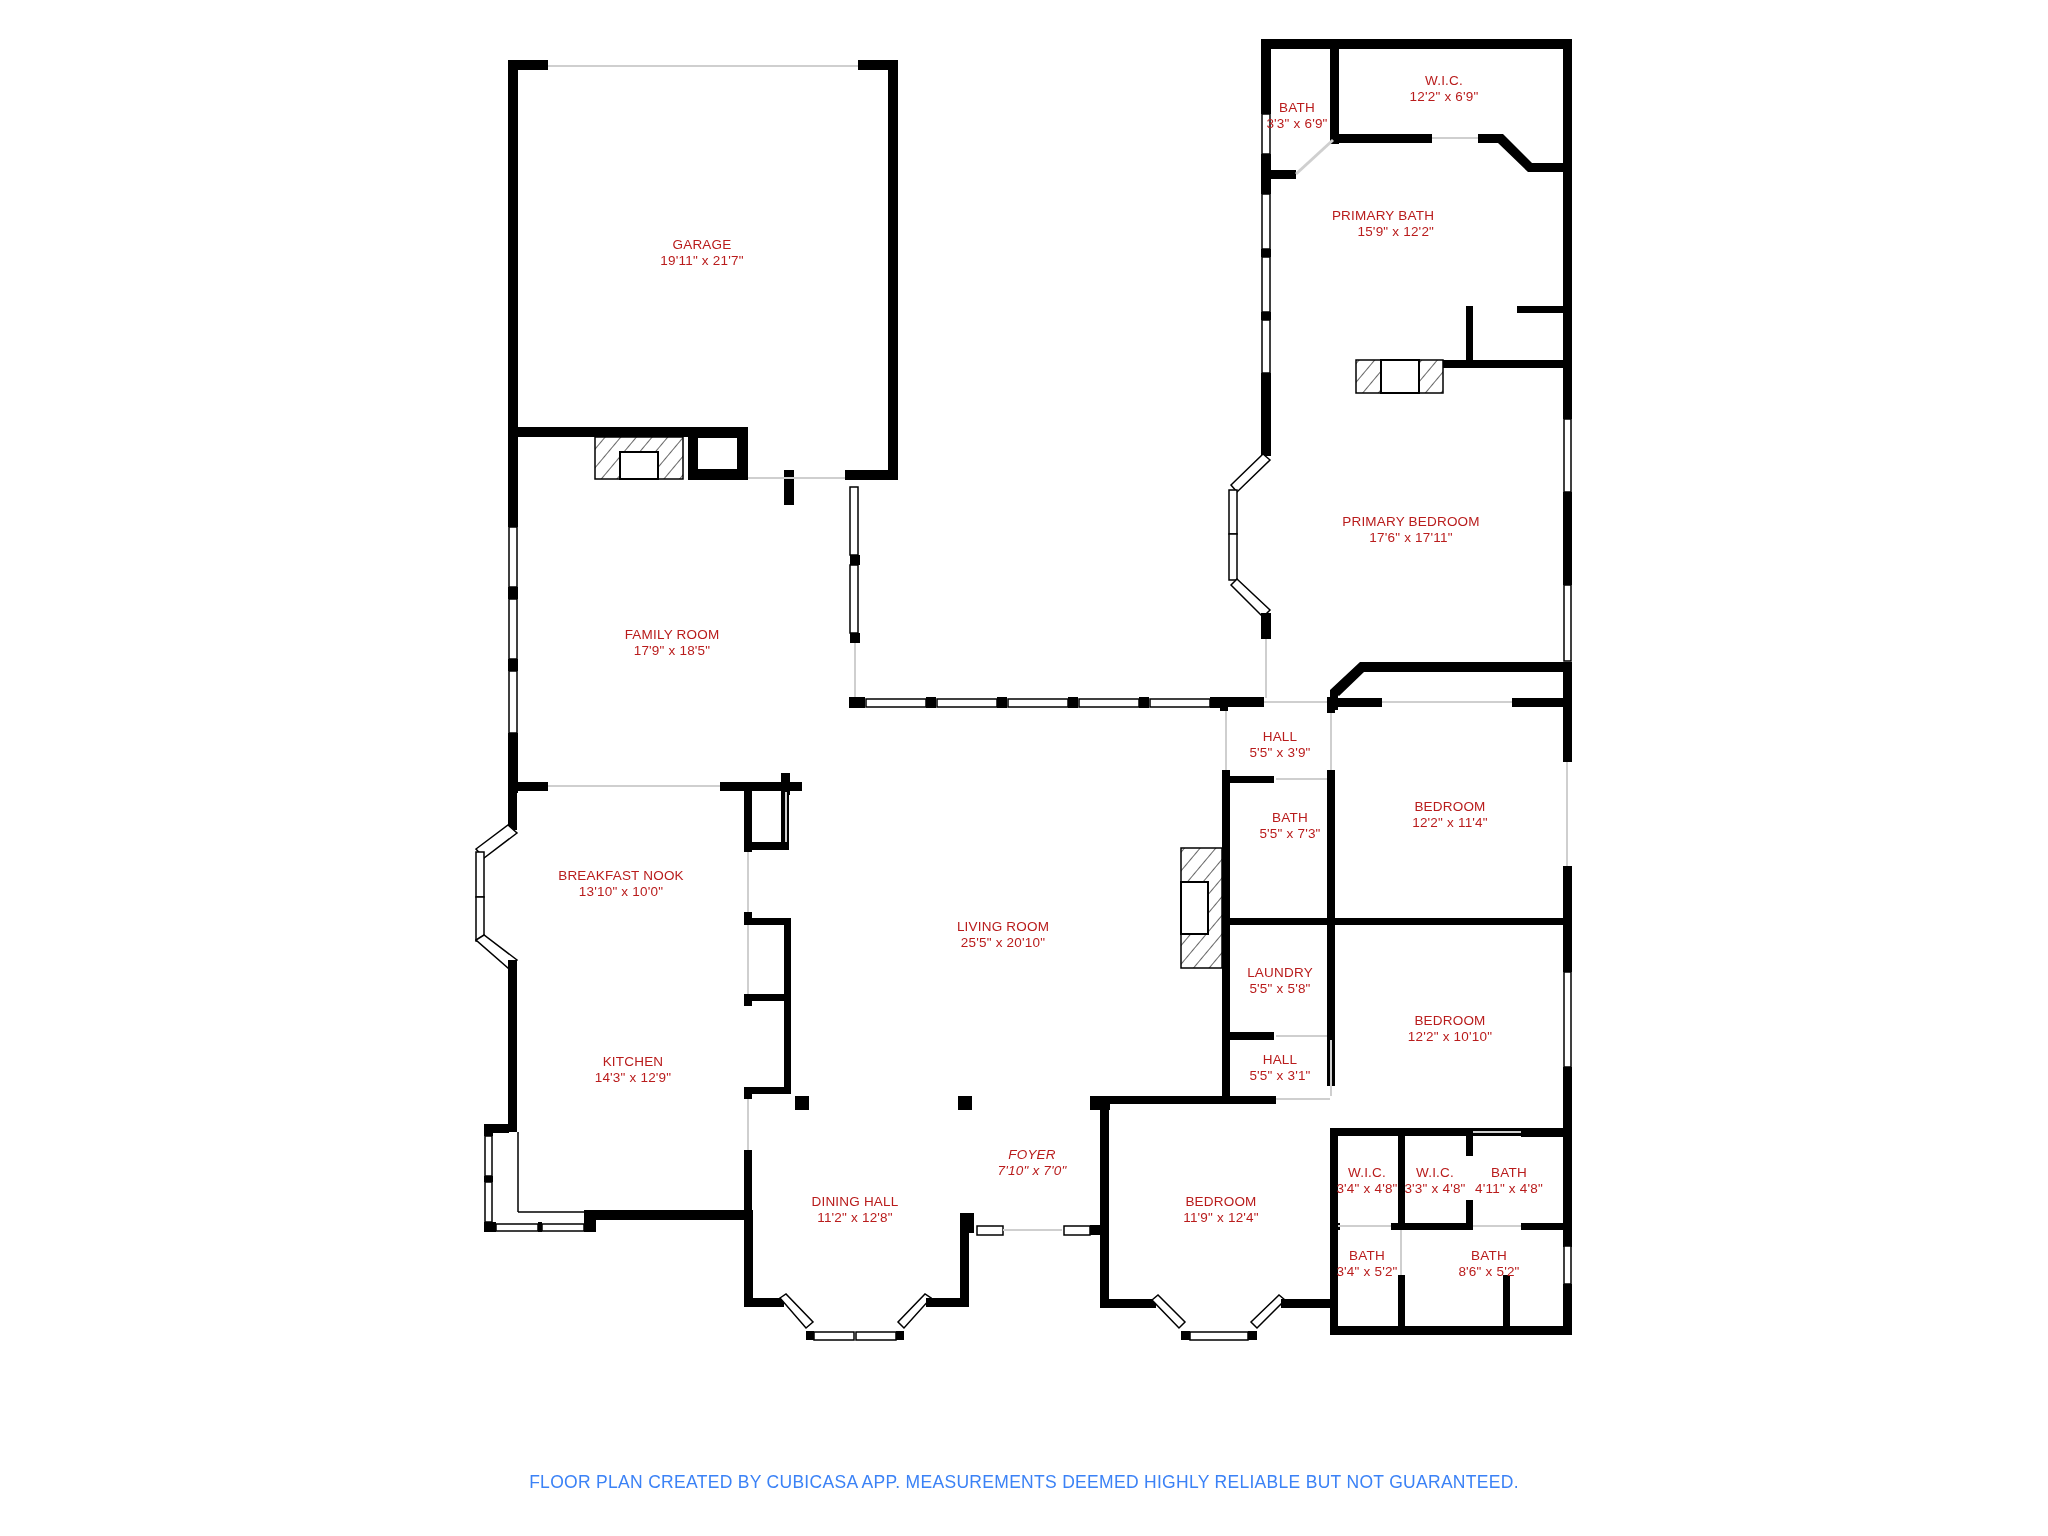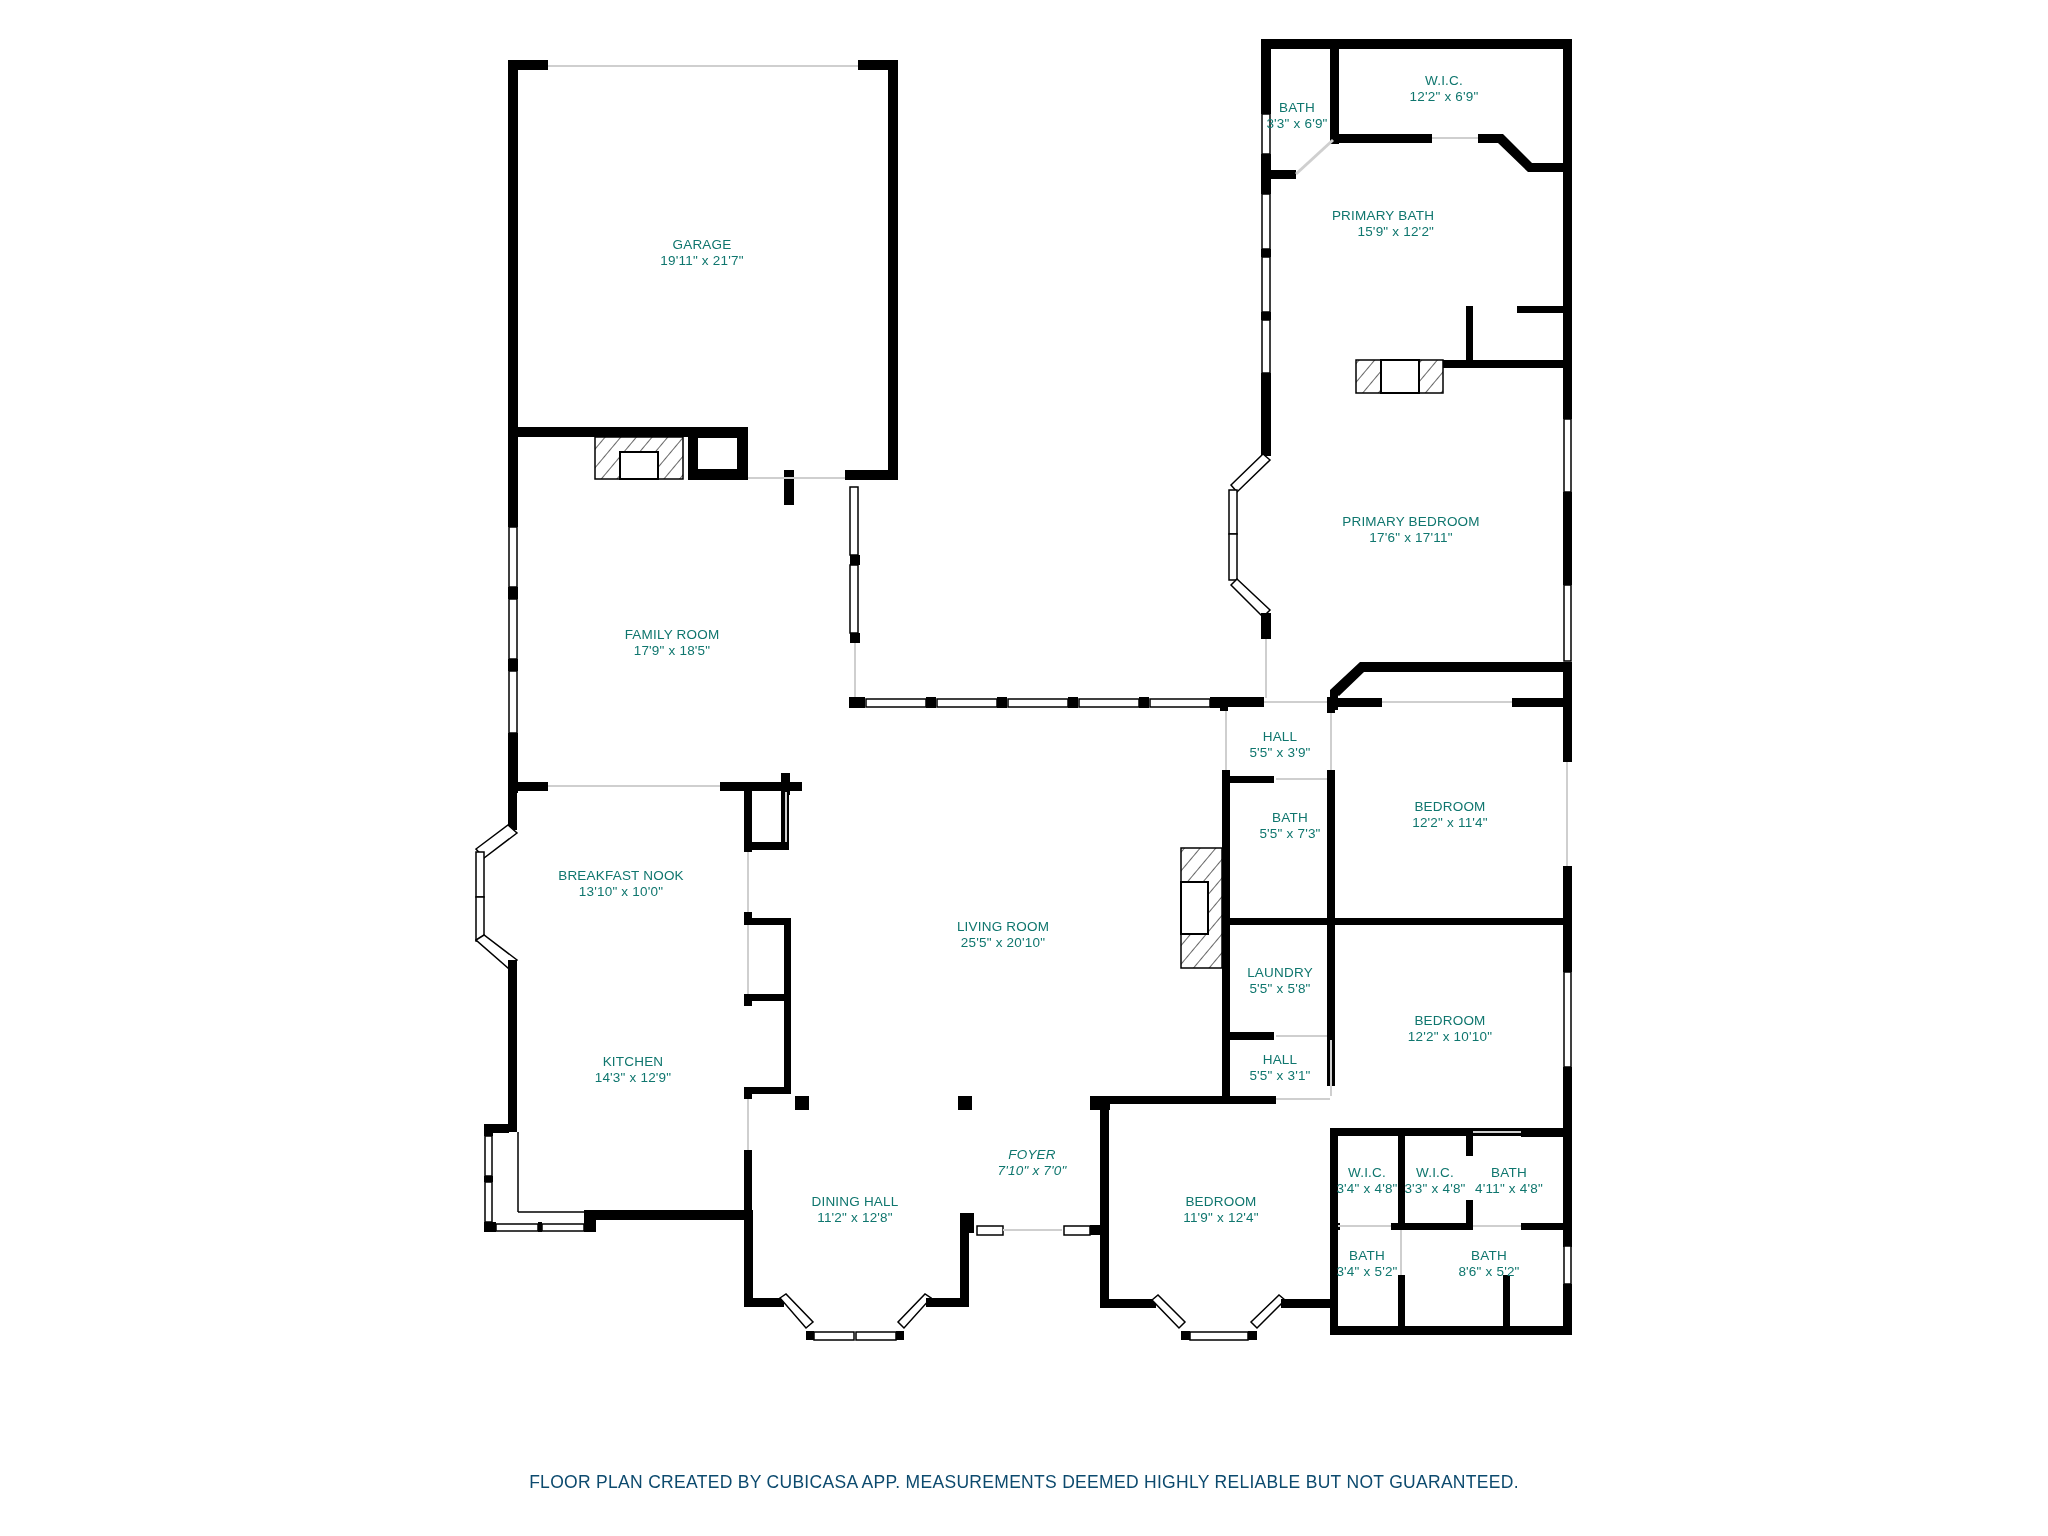--- a/index.html
+++ b/index.html
@@ -3,23 +3,23 @@
 <meta charset="utf-8">
 <style>
   html, body { margin:0; padding:0; background:#ffffff; }
   body { width:2048px; height:1536px; position:relative; overflow:hidden; font-family:"Liberation Sans", sans-serif; }
   #plan { position:absolute; left:0; top:0; width:2048px; height:1536px; }
   .wall { fill:#000; }
   .thin { stroke:#000; stroke-width:2; fill:#fff; }
   .win { fill:#fff; stroke:#000; stroke-width:1.5; }
   .opening { stroke:#cfcfcf; stroke-width:2; }
   .hatch { fill:url(#hatch); stroke:#000; stroke-width:1.5; }
-  .label { position:absolute; transform:translate(-50%,-50%); text-align:center; color:#0f766e; font-size:13.5px; line-height:16px; white-space:nowrap; letter-spacing:0.2px; }
+  .label { position:absolute; transform:translate(-50%,-50%); text-align:center; color:#b91c1c; font-size:13.5px; line-height:16px; white-space:nowrap; letter-spacing:0.2px; }
   .label .name, .label .dim { display:block; }
-  .footer { position:absolute; left:0; width:2048px; top:1472px; text-align:center; color:#0c4a6e; font-size:17.5px; letter-spacing:0.3px; }
+  .footer { position:absolute; left:0; width:2048px; top:1472px; text-align:center; color:#3b82f6; font-size:17.5px; letter-spacing:0.3px; }
 </style>
 </head>
 <body>
 
 <svg id="plan" viewBox="0 0 2048 1536" xmlns="http://www.w3.org/2000/svg">
   <defs>
     <pattern id="hatch" patternUnits="userSpaceOnUse" width="12" height="12" patternTransform="rotate(40)">
       <rect width="12" height="12" fill="#fff"></rect>
       <line x1="0" y1="0" x2="0" y2="12" stroke="#000" stroke-width="1.2"></line>
     </pattern>

